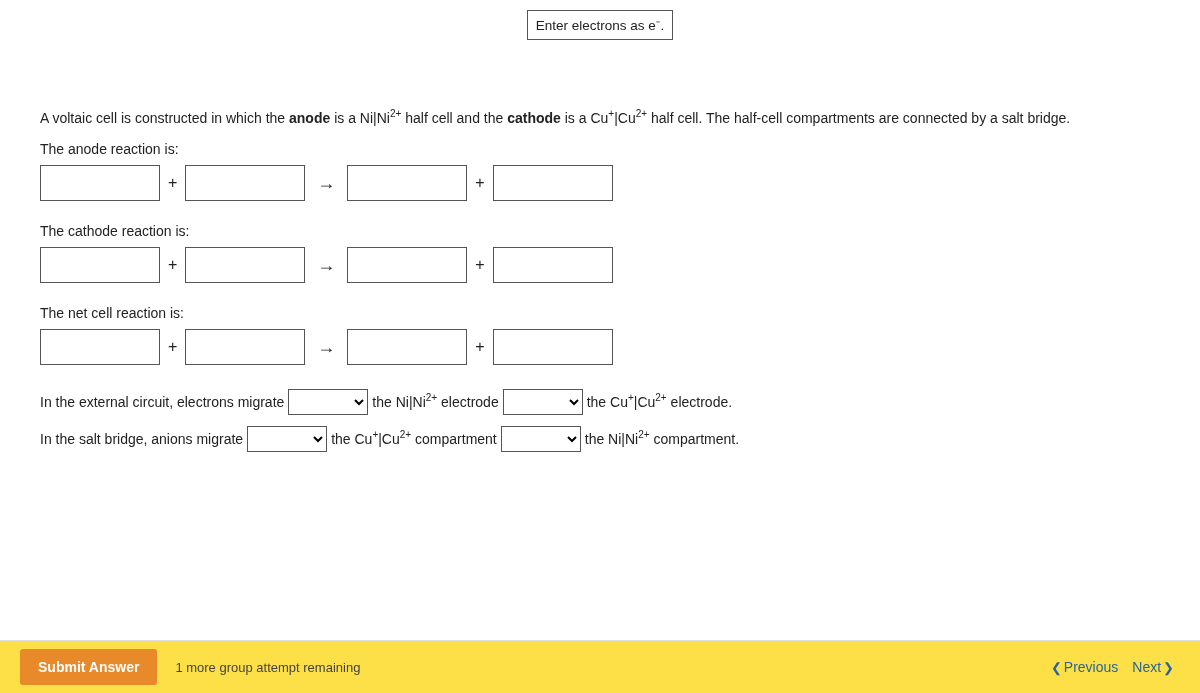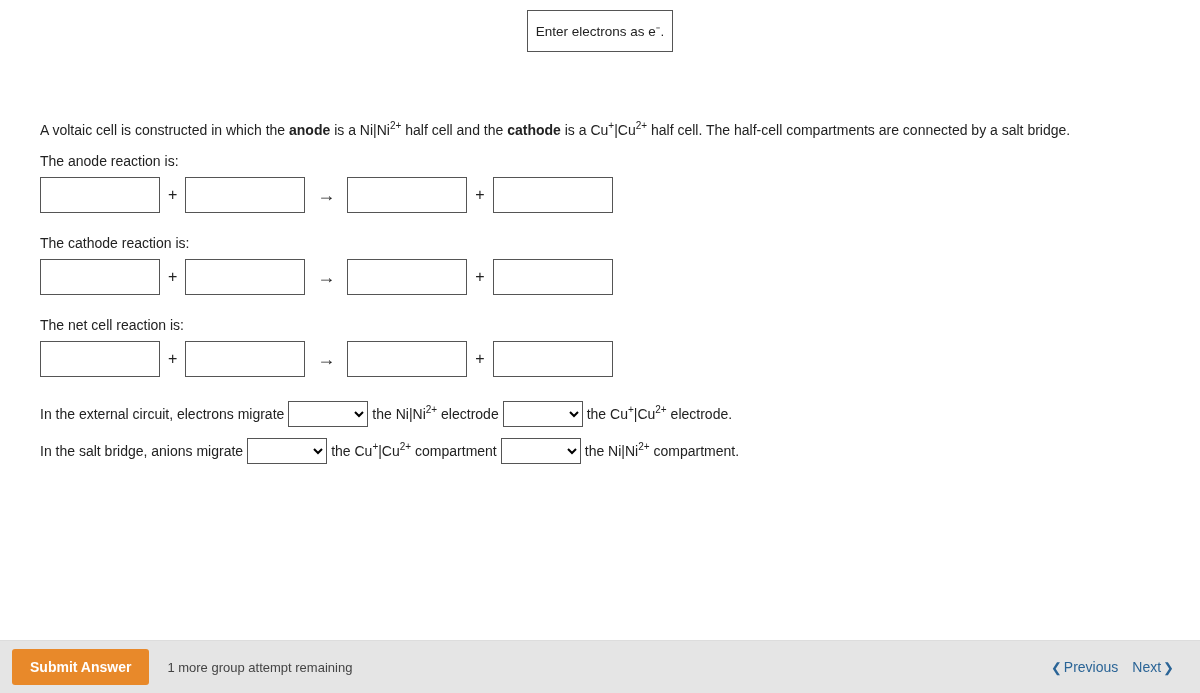--- a/index.html
+++ b/index.html
@@ -13,21 +13,21 @@
       position: relative;
     }
 
     .top-note {
       text-align: center;
       padding: 10px 0 18px 0;
       font-size: 13.5px;
     }
     .top-note span {
       border: 1px solid #555;
-      padding: 11px 8px;
+      padding: 5px 8px;
       display: inline-block;
     }
 
     .main-content {
       padding: 0 40px 80px 40px;
       margin-top: 48px;
     }
 
     .problem-text {
       font-size: 14px;
@@ -101,25 +101,25 @@
       min-width: 80px;
       height: 26px;
     }
 
     .footer-bar {
       position: fixed;
       bottom: 0;
       left: 0;
       width: 1200px;
       height: 53px;
-      background: #e5e5e5;
+      background: #fde047;
       border-top: 1px solid #ddd;
       display: flex;
       align-items: center;
-      padding: 0 12px;
+      padding: 0 20px;
       gap: 12px;
     }
 
     .btn-submit {
       background: #e8892a;
       color: #fff;
       border: none;
       padding: 10px 18px;
       font-size: 14px;
       font-weight: bold;

